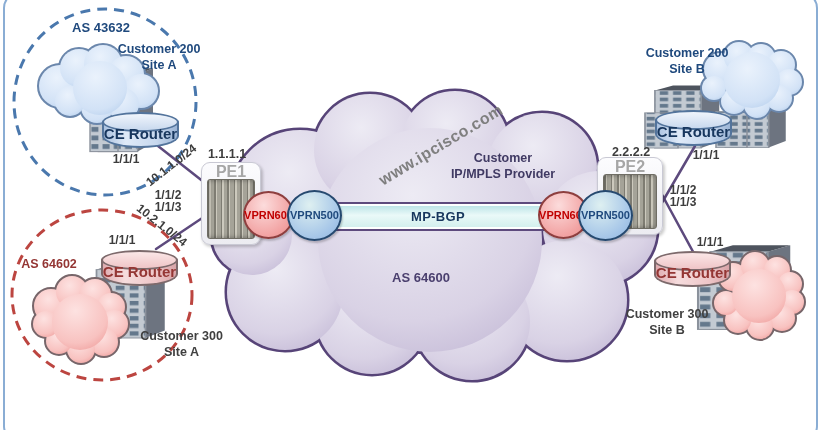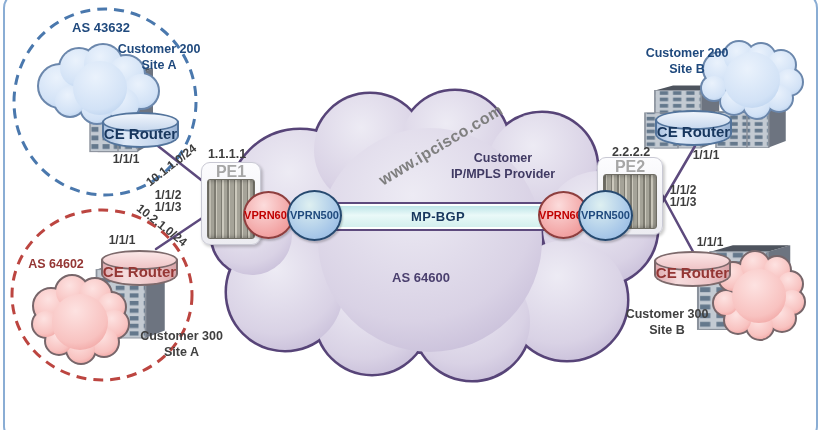--- a/index.html
+++ b/index.html
@@ -69,21 +69,21 @@
   .cyl.ce-blue { --edge:#53749c; --txt:#17365d;
     --capbg:linear-gradient(180deg,#f0f5fc,#c9d9ee);
     --bodybg:linear-gradient(90deg,#abc2e0,#dfeaf8 30%,#c7d8ee 72%,#9cb5d6); }
   .cyl.ce-pink { --edge:#7d6a6c; --txt:#943634;
     --capbg:linear-gradient(180deg,#fbe7e7,#efc5c7);
     --bodybg:linear-gradient(90deg,#dfacb0,#f6dcdd 30%,#eec6c8 72%,#d8a4a8); }
 
   
   .t { position:absolute; z-index:5; text-align:center; font-weight:bold;
        font-size:12px; color:#3d3d3d; line-height:1.25; white-space:nowrap; }
-  .navy { color:#1f497d; } .dred { color:#943634;margin-left:7px; } .gray40 { color:#404040; }
+  .navy { color:#1f497d; } .dred { color:#943634; } .gray40 { color:#404040; }
   .purp { color:#403a63; }
   .as-lbl { font-size:13px; }
   .two-line span { display:block; }
   .rot-neg { transform:rotate(-38deg); }
   .rot-pos { transform:rotate(38deg); }
   .watermark {
     position:absolute; left:356px; top:136px; width:170px; z-index:6;
     text-align:center; transform:rotate(-31deg);
     color:#7f7f7f; font-size:16px; font-weight:600; letter-spacing:.5px; white-space:nowrap;
   }

